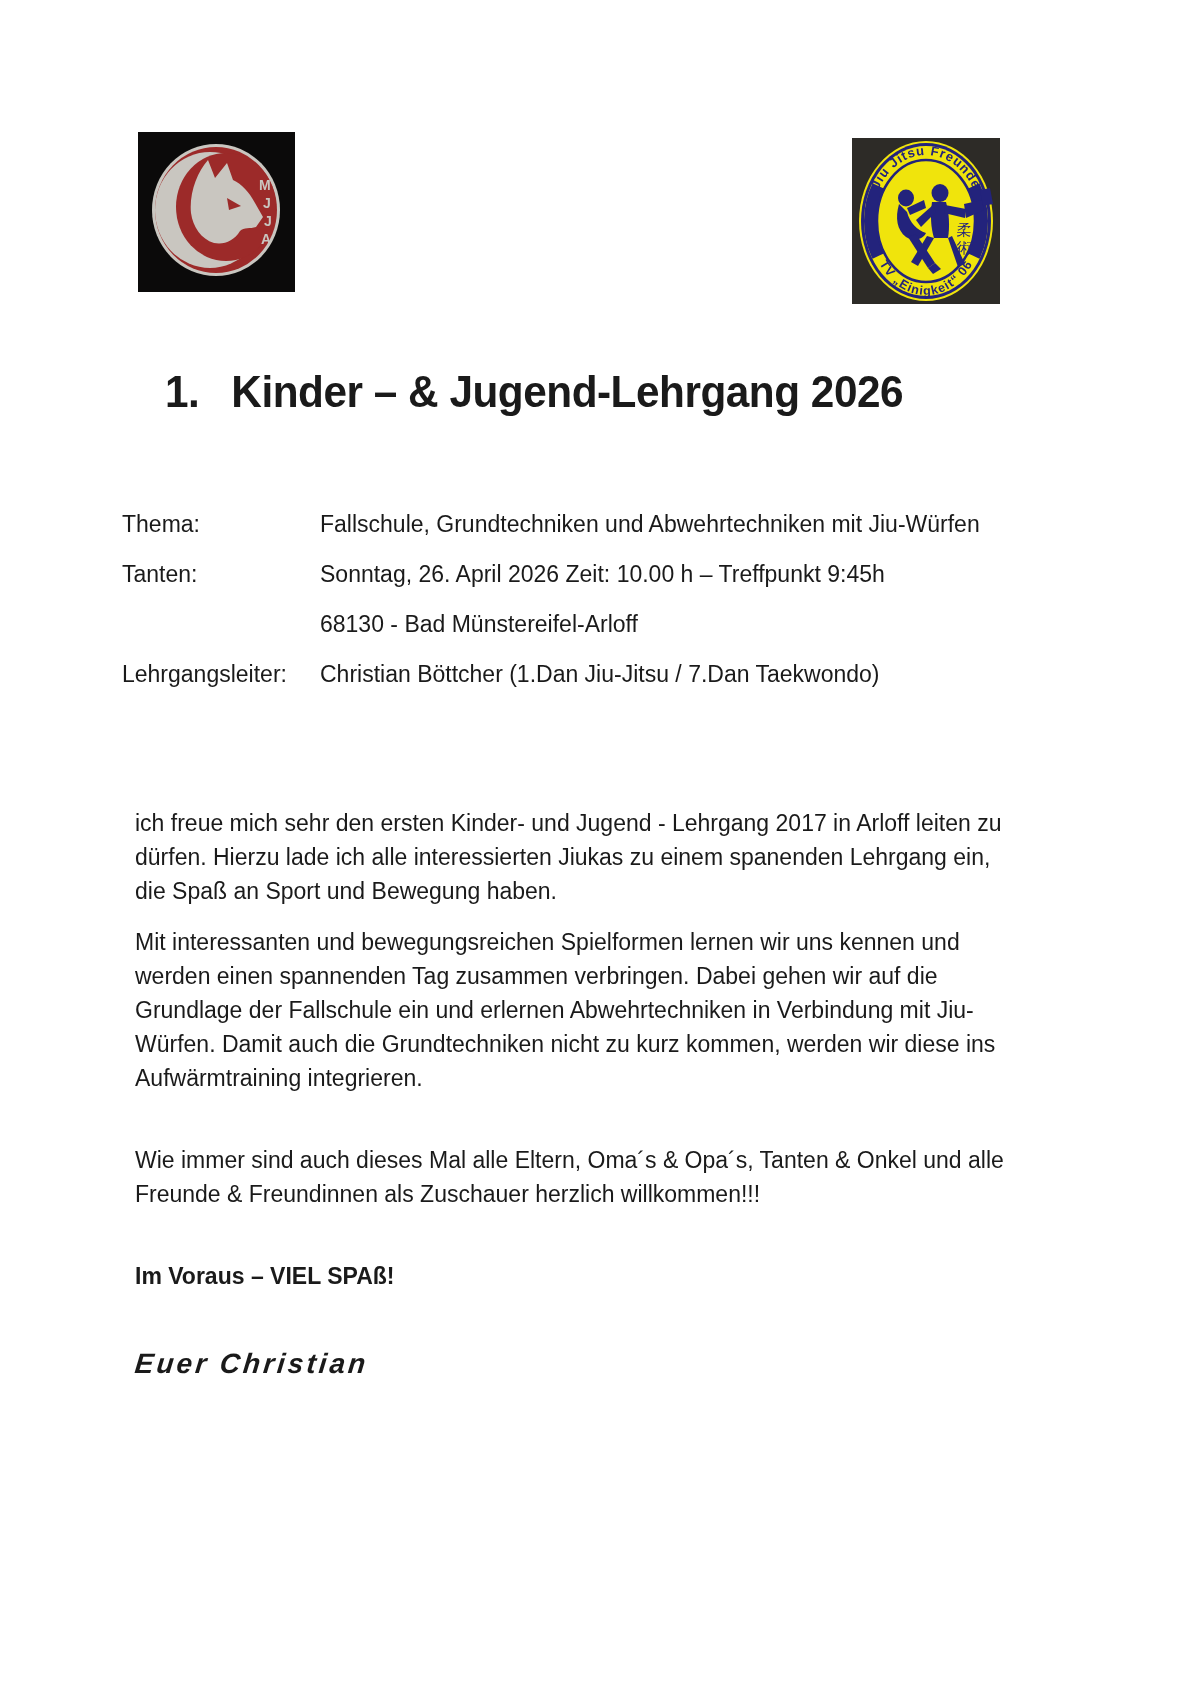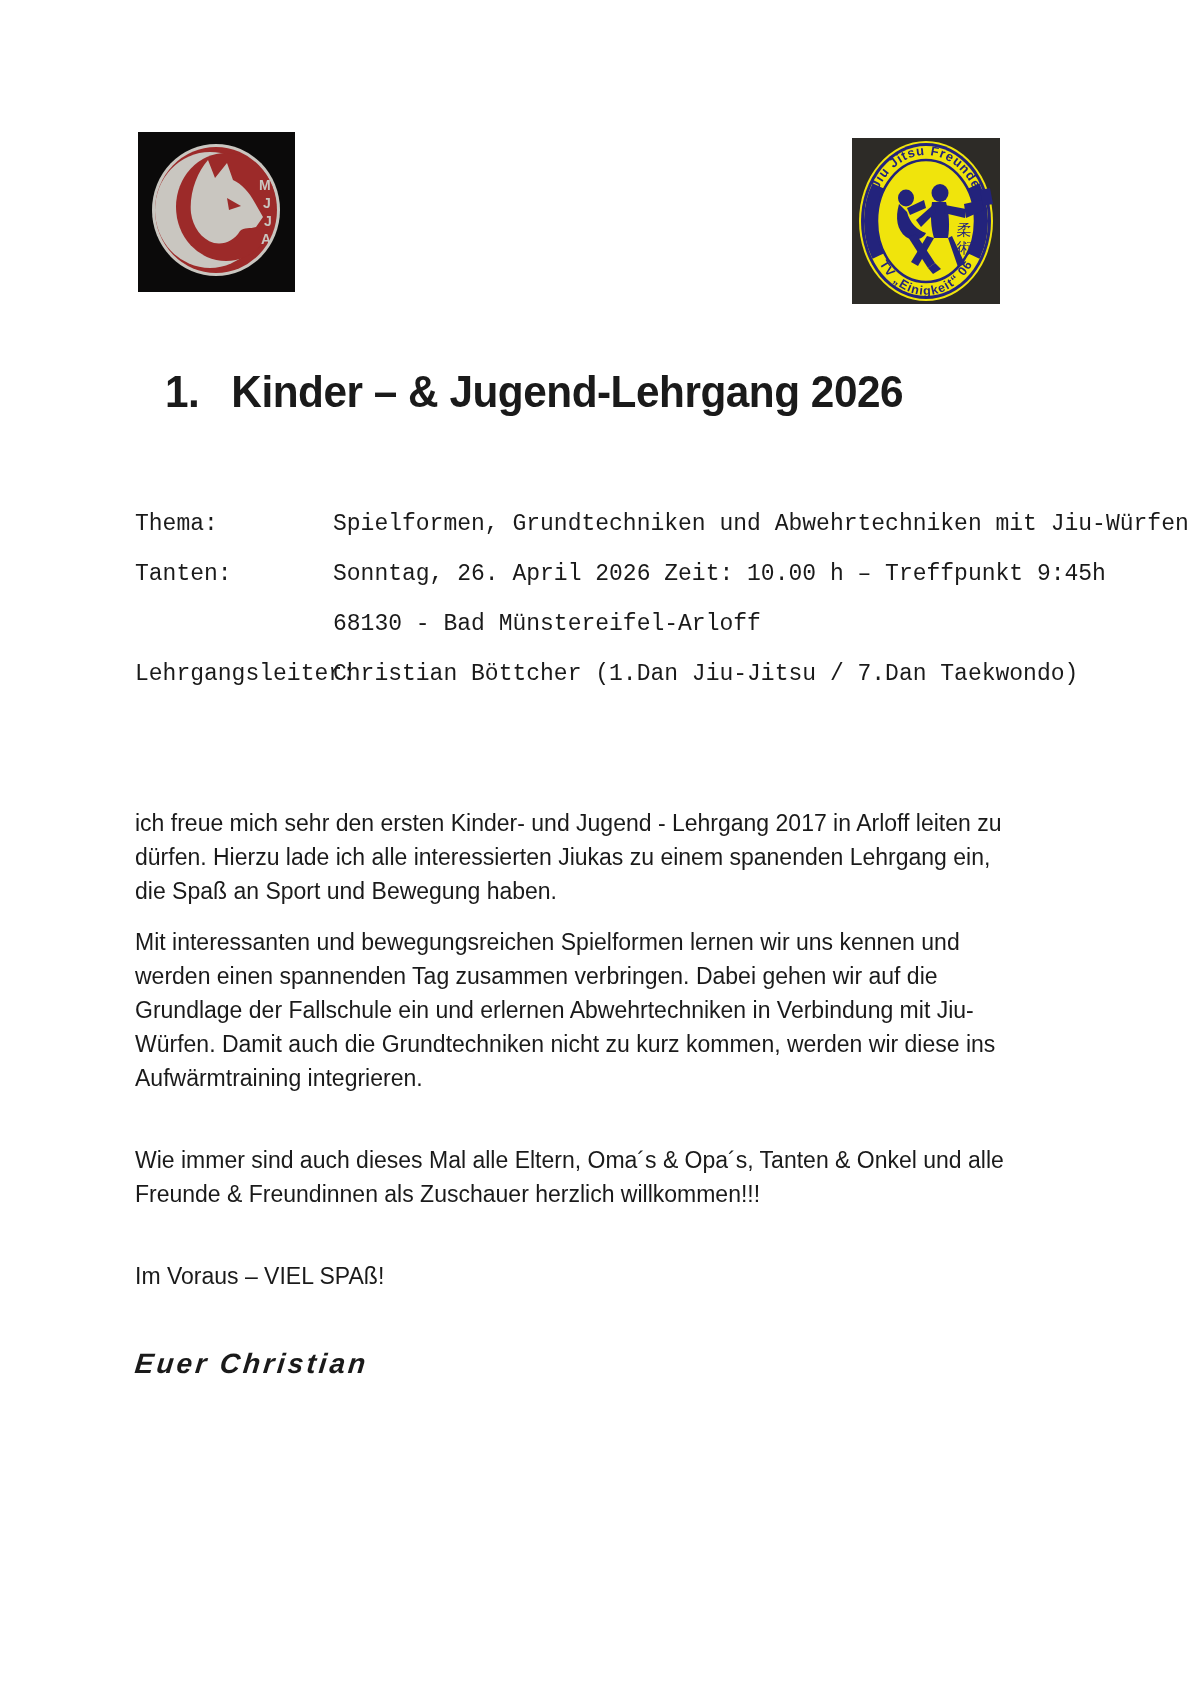--- a/index.html
+++ b/index.html
@@ -22,31 +22,31 @@
   
   .title{
     position:absolute;left:165px;top:366px;
     font-size:45px;font-weight:700;letter-spacing:-0.5px;
     transform:scaleX(.94);transform-origin:0 50%;
     white-space:nowrap;
   }
   .title-text{margin-left:34px;}
 
   
-  .details{position:absolute;left:135px;top:508px;width:930px;font-family:Liberation Mono, monospace;}
+  .details{position:absolute;left:122px;top:508px;width:930px;}
   .detail-row{display:flex;margin-bottom:17px;font-size:23px;line-height:33px;}
   .detail-label{width:198px;flex-shrink:0;}
   .detail-value{white-space:nowrap;}
 
   
   .letter{position:absolute;left:135px;top:806px;width:892px;font-size:23px;line-height:34px;}
   .salutation{font-weight:700;margin:0 0 14px 0;}
   .para{margin:0 0 17px 0;}
   .para-last{margin-top:48px;}
-  .closing{margin:48px 0 17px 0;}
+  .closing{margin:48px 0 17px 0;font-weight:bold;}
   .signature{
     margin-top:51px;
     font-size:28px;font-weight:700;font-style:italic;
     letter-spacing:3px;
     transform:skewX(-6deg);transform-origin:0 50%;
     line-height:40px;
   }
 </style>
 </head>
 <body>
@@ -109,21 +109,21 @@
     </svg>
   </div>
 
   <div class="title">
     <span class="title-num">1.</span><span class="title-text">Kinder – &amp; Jugend-Lehrgang 2026</span>
   </div>
 
   <div class="details">
     <div class="detail-row">
       <div class="detail-label">Thema:</div>
-      <div class="detail-value">Spielformen, Grundtechniken und Abwehrtechniken mit Jiu-Würfen</div>
+      <div class="detail-value">Fallschule, Grundtechniken und Abwehrtechniken mit Jiu-Würfen</div>
     </div>
     <div class="detail-row">
       <div class="detail-label">Tanten:</div>
       <div class="detail-value">Sonntag, 26. April 2026 Zeit: 10.00 h – Treffpunkt 9:45h</div>
     </div>
     <div class="detail-row">
       <div class="detail-label"></div>
       <div class="detail-value">68130 - Bad Münstereifel-Arloff</div>
     </div>
     <div class="detail-row">

